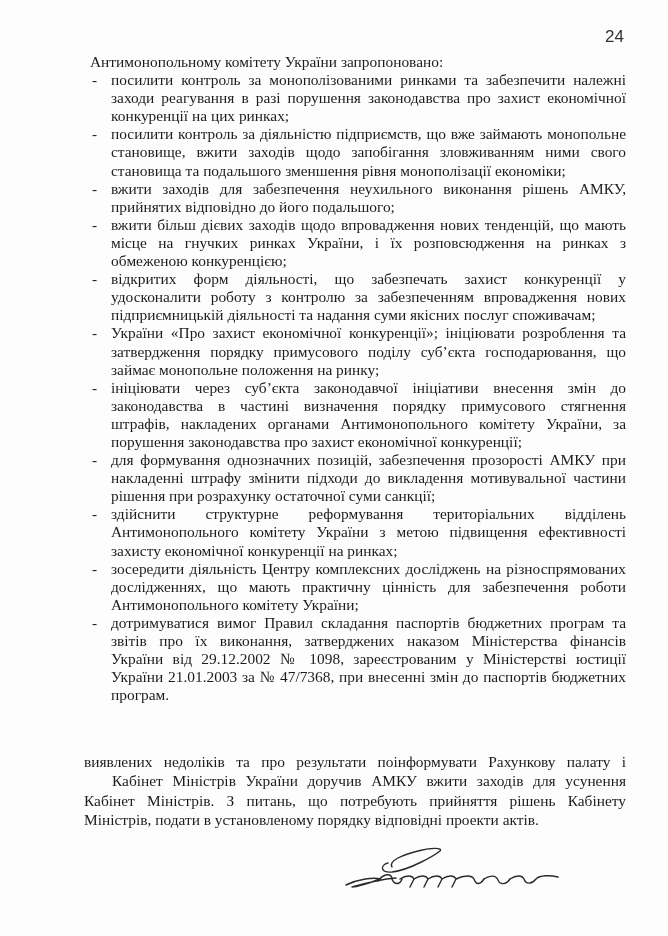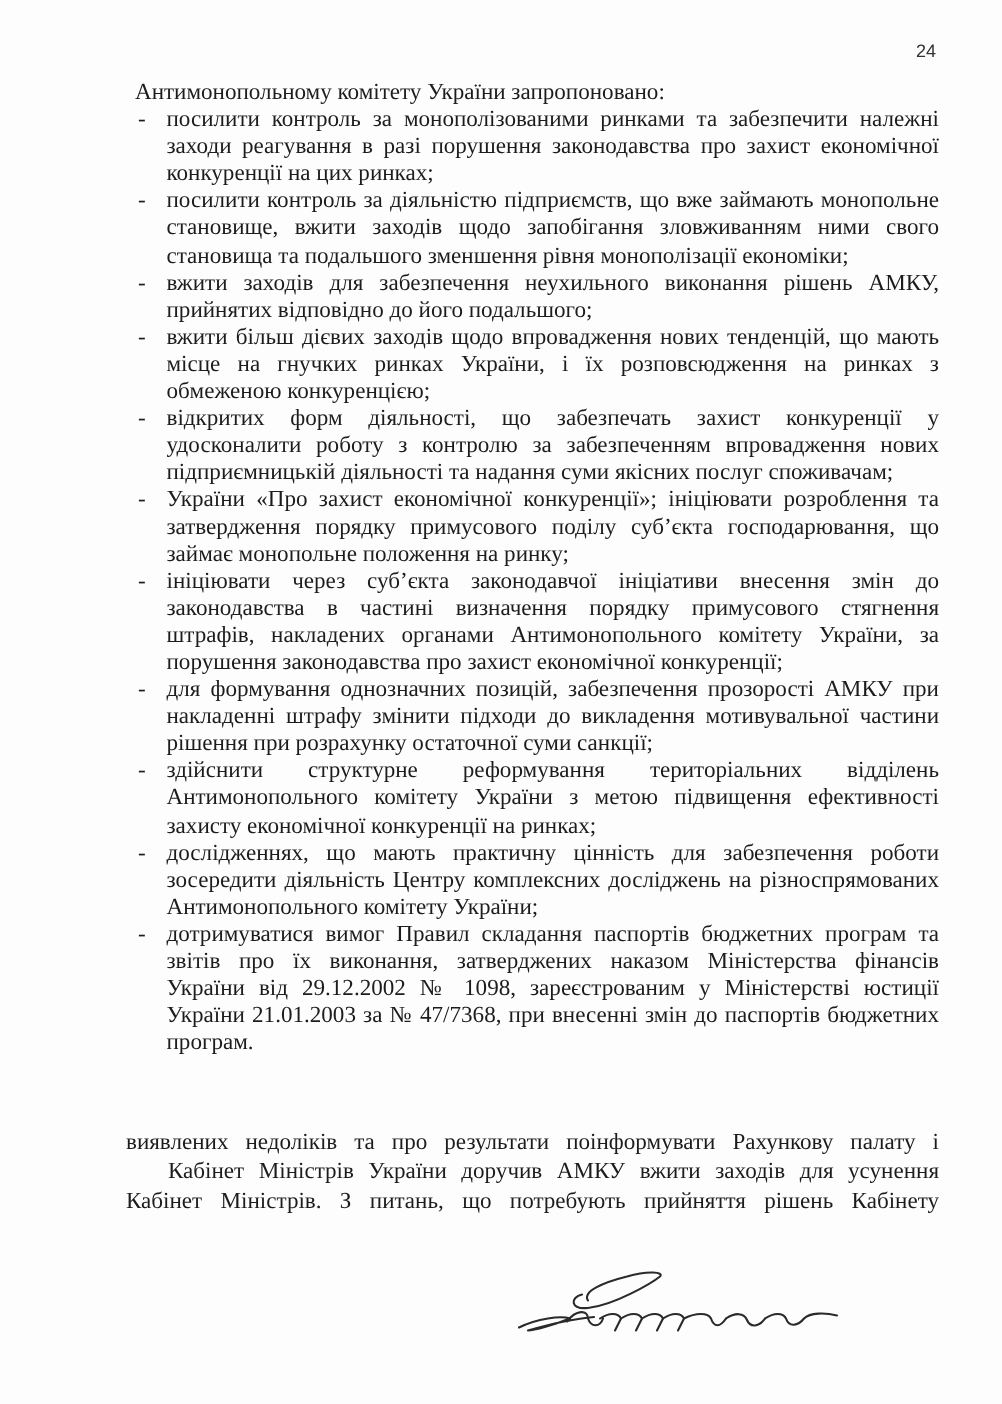--- a/index.html
+++ b/index.html
@@ -6,21 +6,21 @@
   body { width: 668px; height: 936px; position: relative; overflow: hidden; }
   .page {
     position: absolute; left: 0; top: 0; width: 668px; height: 936px;
     background: #fdfdfd;
     font-family: "Liberation Serif", "DejaVu Serif", serif;
     color: #1c1c1c;
   }
   .page-number {
     position: absolute; right: 44px; top: 27px;
     font-family: "Liberation Sans", "DejaVu Sans", sans-serif;
-    font-size: 12px; color: #333;
+    font-size: 17px; color: #333;
   }
   .body-block {
     position: absolute; left: 90px; top: 53px; width: 536px;
     font-size: 15.4px; line-height: 18.1px;
   }
   .intro { height: 18.1px; white-space: nowrap; }
   .item { position: relative; padding-left: 21px; }
   .dash { position: absolute; left: 2px; top: 0; }
   .ln { display: block; height: 18.1px; white-space: nowrap; overflow: visible; }
   .ln.j { text-align: justify; text-align-last: justify; white-space: normal; }
@@ -92,39 +92,40 @@
           <span class="ln">рішення  при розрахунку остаточної суми санкції;</span>
         </div>
         <div class="item">
           <span class="dash">-</span>
           <span class="ln j">здійснити структурне реформування територіальних відділень</span>
           <span class="ln j">Антимонопольного комітету України з метою підвищення ефективності</span>
           <span class="ln">захисту економічної конкуренції на ринках;</span>
         </div>
         <div class="item">
           <span class="dash">-</span>
+          <span class="ln j">зосередити діяльність Центру комплексних досліджень на різноспрямованих</span>
           <span class="ln j">дослідженнях, що мають практичну цінність для забезпечення роботи</span>
-          <span class="ln j">зосередити діяльність Центру комплексних досліджень на різноспрямованих</span>
           <span class="ln">Антимонопольного комітету України;</span>
         </div>
         <div class="item">
           <span class="dash">-</span>
           <span class="ln j">дотримуватися  вимог Правил складання паспортів бюджетних програм та</span>
           <span class="ln j">звітів про їх виконання, затверджених наказом Міністерства фінансів</span>
           <span class="ln j">України від 29.12.2002  № 1098, зареєстрованим  у Міністерстві юстиції</span>
           <span class="ln j">України 21.01.2003  за № 47/7368, при внесенні змін до паспортів бюджетних</span>
           <span class="ln">програм.</span>
         </div>
       </div>
   </div>
 
   <div class="final-para" id="final-para">
       <span class="ln j">виявлених недоліків та про результати поінформувати Рахункову палату і</span>
       <span class="ln j first">Кабінет Міністрів України доручив АМКУ вжити заходів для усунення</span>
       <span class="ln j">Кабінет Міністрів. З питань, що потребують прийняття рішень Кабінету</span>
+      <span class="ln">Міністрів, подати в установленому порядку відповідні проекти актів.</span>
     </div>
 
   <div class="signature">
     <svg width="220" height="50" viewBox="0 0 220 50">
       <g fill="none" stroke="#2a2a2a" stroke-width="1.4" stroke-linecap="round" stroke-linejoin="round">
         <path d="M48 18 C 40 20, 40 28, 52 27 C 70 25, 95 10, 100 6 C 103 3, 92 2, 78 6 C 62 10, 48 16, 52 22"></path>
         <path d="M6 40 C 18 34, 34 32, 40 34 C 30 38, 16 42, 12 42 C 26 38, 44 34, 56 33"></path>
         <path d="M38 36 C 44 28, 52 28, 52 34 C 54 40, 60 40, 62 34"></path>
         <path d="M60 34 C 66 30, 72 30, 74 34 L 70 42"></path>
         <path d="M74 34 C 80 30, 86 30, 88 34 L 84 42"></path>

